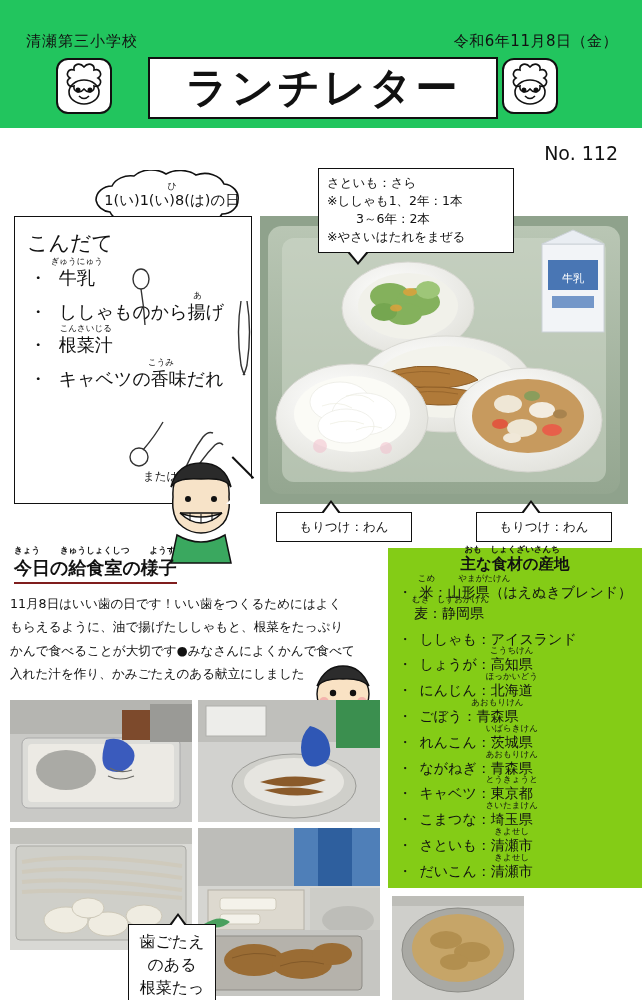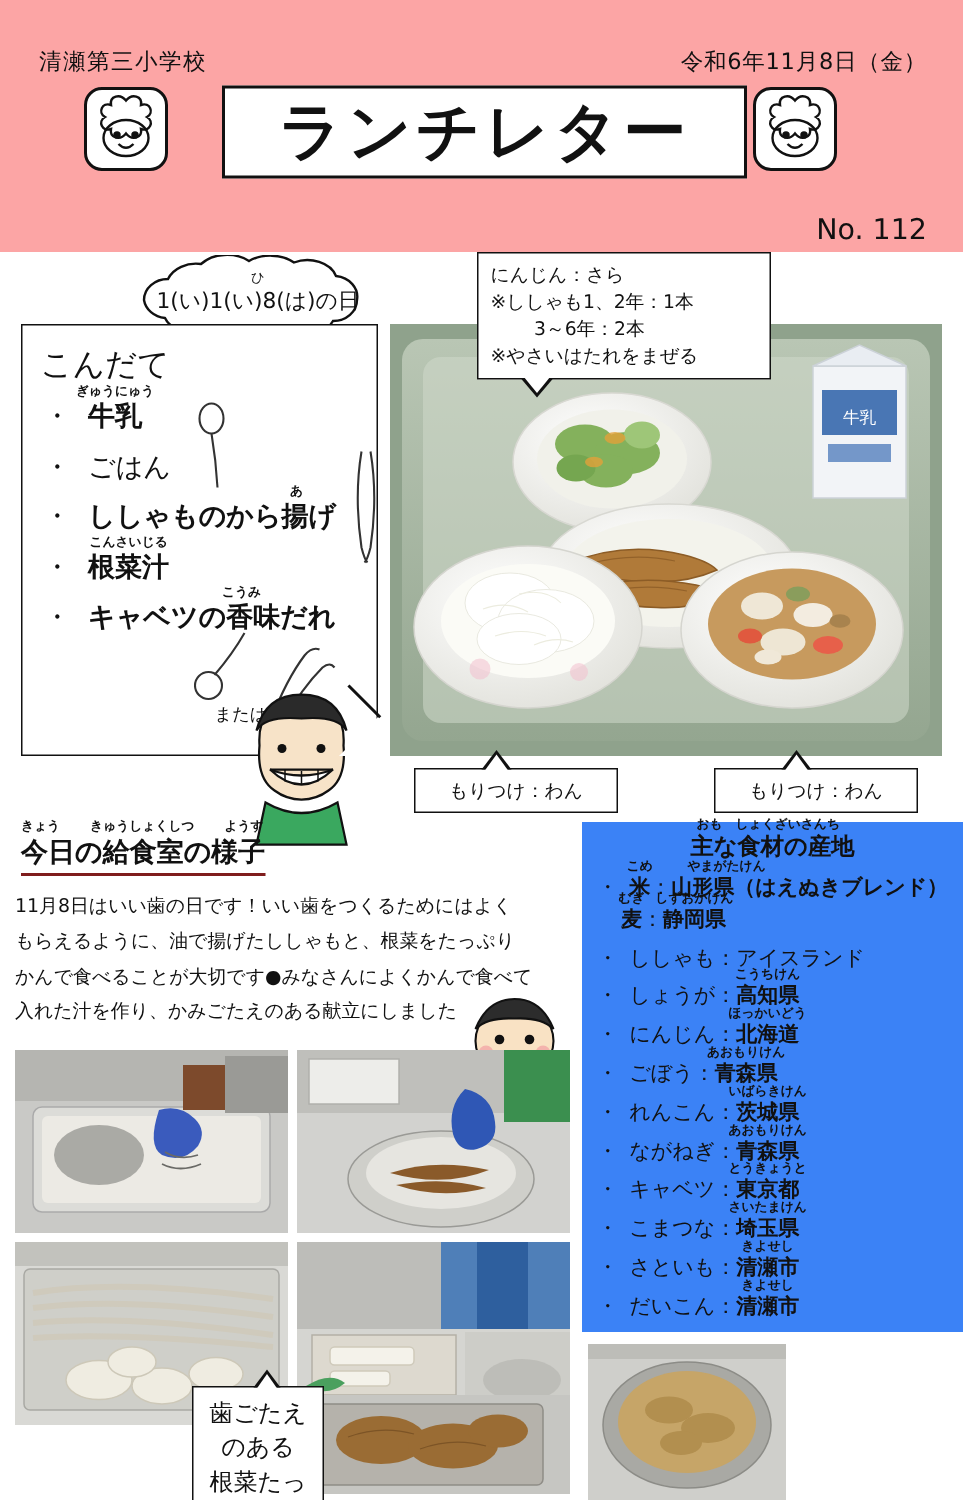--- a/index.html
+++ b/index.html
@@ -7,22 +7,22 @@
     margin: 0; padding: 0;
     width: 642px; height: 1000px;
     background: #ffffff;
     font-family: "DejaVu Sans", "Liberation Sans", sans-serif;
     overflow: hidden;
   }
   .page { position: relative; width: 642px; height: 1000px; background: #fff; }
 
   
   .header {
-    position: absolute; left: 0; top: 0; width: 642px; height: 168px;
-    background: #fca5a5;
+    position: absolute; left: 0; top: 0; width: 642px; height: 128px;
+    background: #22c55e;
     padding-left: 12px;
   }
   .school-name {
     position: absolute; left: 26px; top: 32px;
     font-size: 15px; color: #111; letter-spacing: 1px;
   }
   .issue-date {
     position: absolute; right: 24px; top: 32px;
     font-size: 15px; color: #111; letter-spacing: 0.5px;
   }
@@ -133,21 +133,21 @@
   }
   .menu-list {
     position: absolute; left: 12px; top: 50px; width: 215px;
     margin: 0; padding: 0; list-style: none;
   }
   .menu-list li {
     font-size: 18px; color: #111; margin-bottom: 12px; position: relative;
     padding-left: 2px; line-height: 1.2;
   }
   .menu-list li .bullet { margin-right: 6px; }
-  .ruby { position: relative; display: inline-block; font-weight: bold; }
+  .ruby { position: relative; display: inline-block; }
   .ruby .rt {
     position: absolute; left: 50%; transform: translateX(-50%);
     top: -10px; font-size: 8.5px; white-space: nowrap; line-height: 1; color: #111;
   }
   .matawa {
     position: absolute; left: 128px; top: 252px; font-size: 11.5px; color: #111;
   }
 
   
   .doodle { position: absolute; }
@@ -179,21 +179,21 @@
   .kp1 { left: 10px; top: 700px; width: 182px; height: 122px; }
   .kp2 { left: 198px; top: 700px; width: 182px; height: 122px; }
   .kp3 { left: 10px; top: 828px; width: 182px; height: 122px; }
   .kp4 { left: 198px; top: 828px; width: 182px; height: 122px; }
   .kp5 { left: 198px; top: 930px; width: 182px; height: 66px; }
   .kp6 { left: 392px; top: 896px; width: 132px; height: 104px; }
 
   
   .ing-panel {
     position: absolute; left: 388px; top: 548px; width: 254px; height: 340px;
-    background: #3b82f6;
+    background: #84cc16;
   }
   .ing-title {
     position: absolute; left: 0; top: 6px; width: 254px; text-align: center;
     font-size: 15.5px; color: #111; font-weight: 600;
   }
   .ing-title .rt { font-size: 8.5px; }
   .ing-list {
     position: absolute; left: 10px; top: 36px; width: 244px;
     margin: 0; padding: 0; list-style: none;
   }
@@ -278,24 +278,20 @@
     <ul class="menu-list">
       <li>
         <span class="bullet">・</span>
         <span class="ruby">
           <span class="rt">ぎゅうにゅう</span>
           <span>牛乳</span>
         </span>
       </li>
       <li>
         <span class="bullet">・</span>
-        <span>ごはん</span>
-      </li>
-      <li>
-        <span class="bullet">・</span>
         <span class="ruby">
           <span class="rt" style="left:84%;">あ</span>
           <span>ししゃものから揚げ</span>
         </span>
       </li>
       <li>
         <span class="bullet">・</span>
         <span class="ruby">
           <span class="rt">こんさいじる</span>
           <span>根菜汁</span>
@@ -449,21 +445,21 @@
           <ellipse cx="240" cy="208" rx="8" ry="5" fill="#e0593f"></ellipse>
           <ellipse cx="272" cy="180" rx="8" ry="5" fill="#8a9d5c"></ellipse>
           <ellipse cx="300" cy="198" rx="7" ry="4.5" fill="#a8834e"></ellipse>
           <ellipse cx="252" cy="222" rx="9" ry="5" fill="#f0e8d8"></ellipse>
         </g>
       </g>
     </svg>
   </div>
 
   <div class="callout callout-morituke-sara">
-    <div>にんじん：さら</div>
+    <div>さといも：さら</div>
     <div>※ししゃも1、2年：1本</div>
     <div>　　 3～6年：2本</div>
     <div>※やさいはたれをまぜる</div>
     <span class="tail"></span>
     <span class="tail-in"></span>
   </div>
 
   <div class="callout callout-wan1">
     <div>もりつけ：わん</div>
     <span class="tail"></span>

